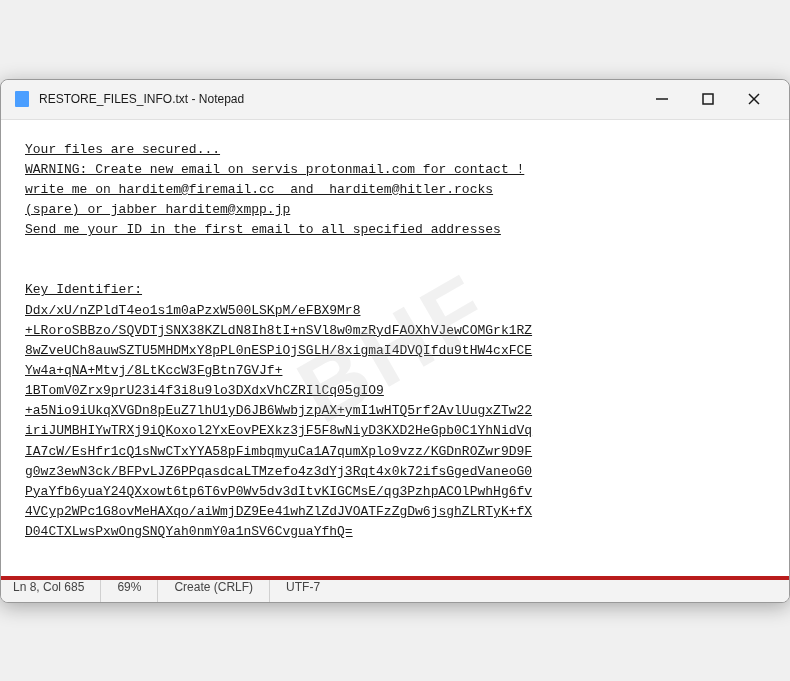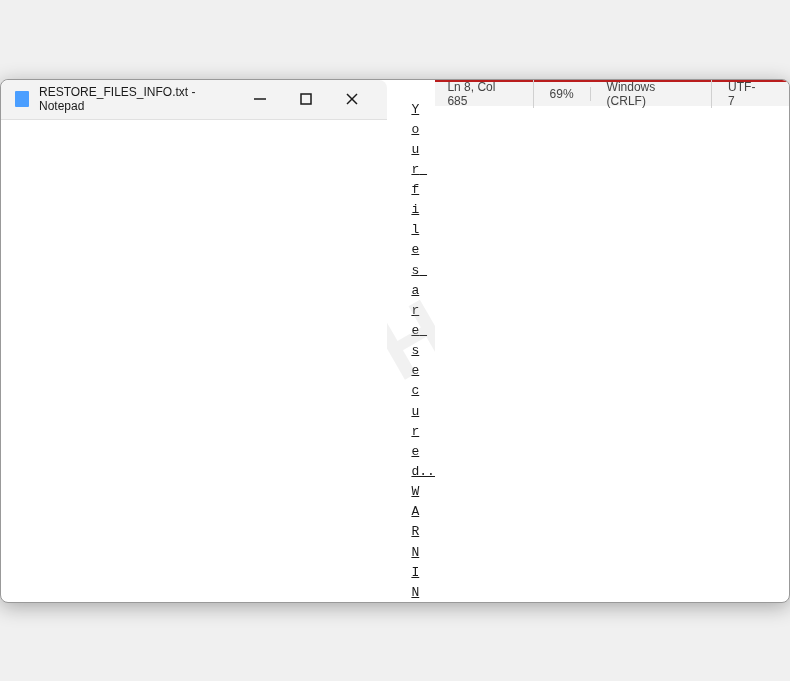--- a/index.html
+++ b/index.html
@@ -19,21 +19,21 @@
       overflow: hidden;
     }
 
     .window {
       width: 790px;
       height: 524px;
       background: #ffffff;
       border: 1px solid #999;
       border-radius: 8px;
       display: flex;
-      flex-direction: row;
+      flex-direction: column;
       box-shadow: 0 4px 20px rgba(0,0,0,0.3);
       overflow: hidden;
     }
 
     
     .title-bar {
       background: #f3f3f3;
       height: 40px;
       display: flex;
       align-items: center;
@@ -151,24 +151,23 @@
       pointer-events: none;
       user-select: none;
       white-space: nowrap;
       letter-spacing: 6px;
     }
 
     
     .status-bar {
       background: #f3f3f3;
       height: 26px;
-      border-top: 2px solid #b91c1c;
-      display: flex;
-      align-items: center;
-      padding: 8px 12px;
+      border-top: 4px solid #b91c1c;
+      display: flex;
+      padding: 0 12px;
       font-size: 12px;
       color: #444;
       gap: 0;
     }
 
     .status-segment {
       padding: 0 16px 0 0;
       border-right: 1px solid #d0d0d0;
       margin-right: 16px;
     }
@@ -234,17 +233,17 @@
 IA7cW/EsHfr1cQ1sNwCTxYYA58pFimbqmyuCa1A7qumXplo9vzz/KGDnROZwr9D9F
 g0wz3ewN3ck/BFPvLJZ6PPqasdcaLTMzefo4z3dYj3Rqt4x0k72ifsGgedVaneoG0
 PyaYfb6yuaY24QXxowt6tp6T6vP0Wv5dv3dItvKIGCMsE/qg3PzhpACOlPwhHg6fv
 4VCyp2WPc1G8ovMeHAXqo/aiWmjDZ9Ee41whZlZdJVOATFzZgDw6jsghZLRTyK+fX
 D04CTXLwsPxwOngSNQYah0nmY0a1nSV6CvguaYfhQ=</pre>
   </div>
 
   <div class="status-bar">
     <span class="status-segment">Ln 8, Col 685</span>
     <span class="status-segment">69%</span>
-    <span class="status-segment">Windows (CRLF)</span>
+    <span class="status-segment">Create (CRLF)</span>
     <span class="status-segment">UTF-7</span>
   </div>
 
 </div>
 
 </body></html>

